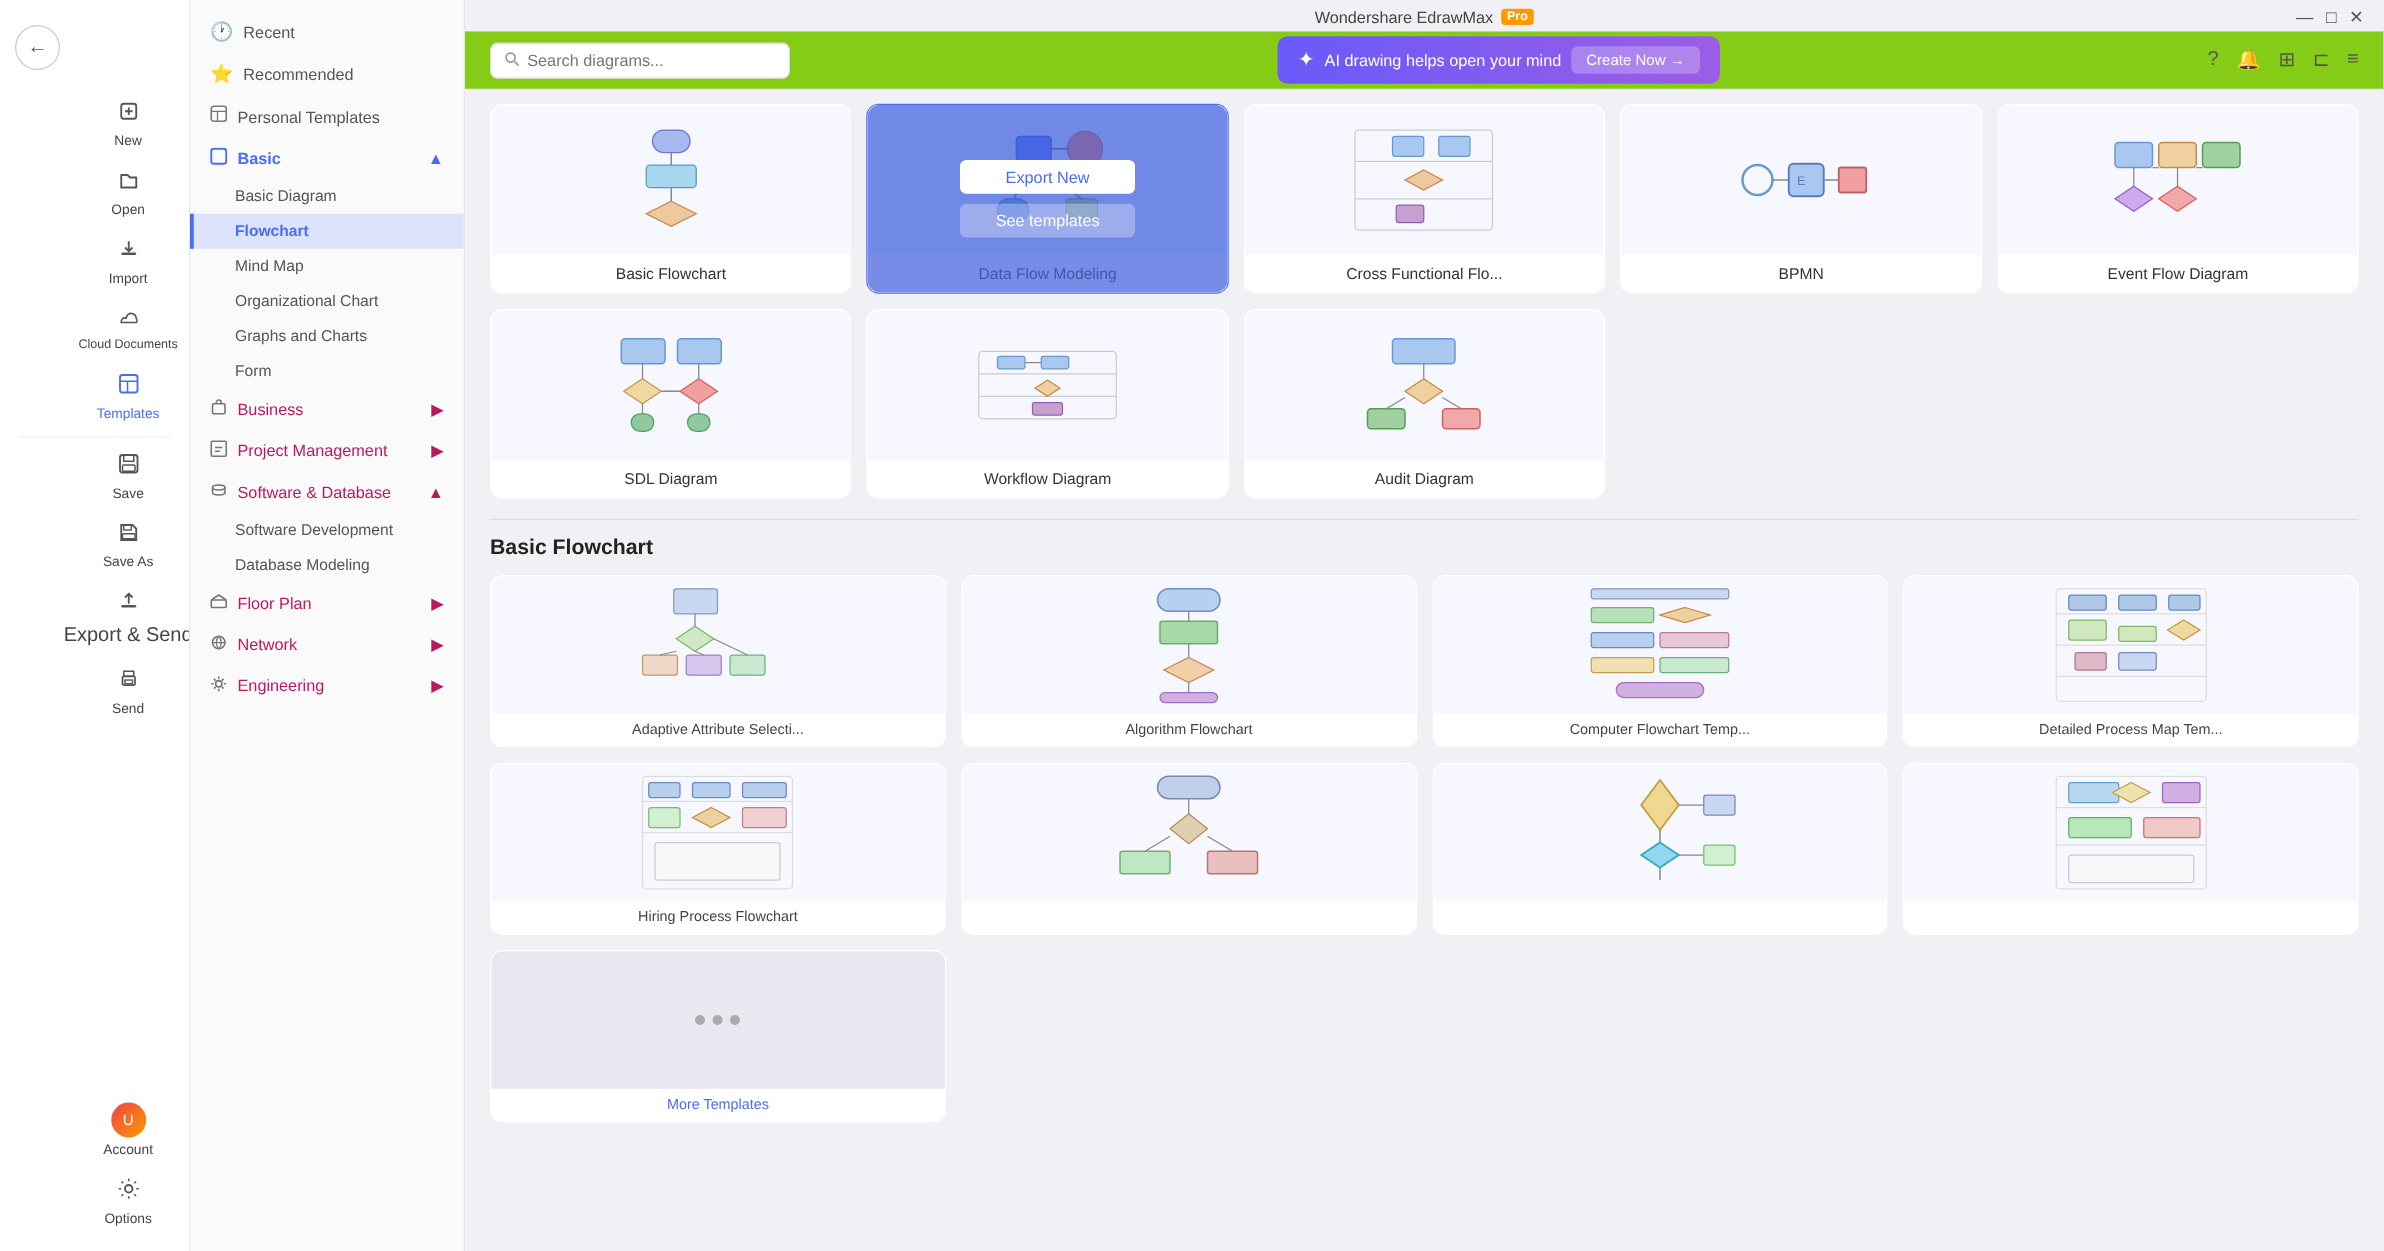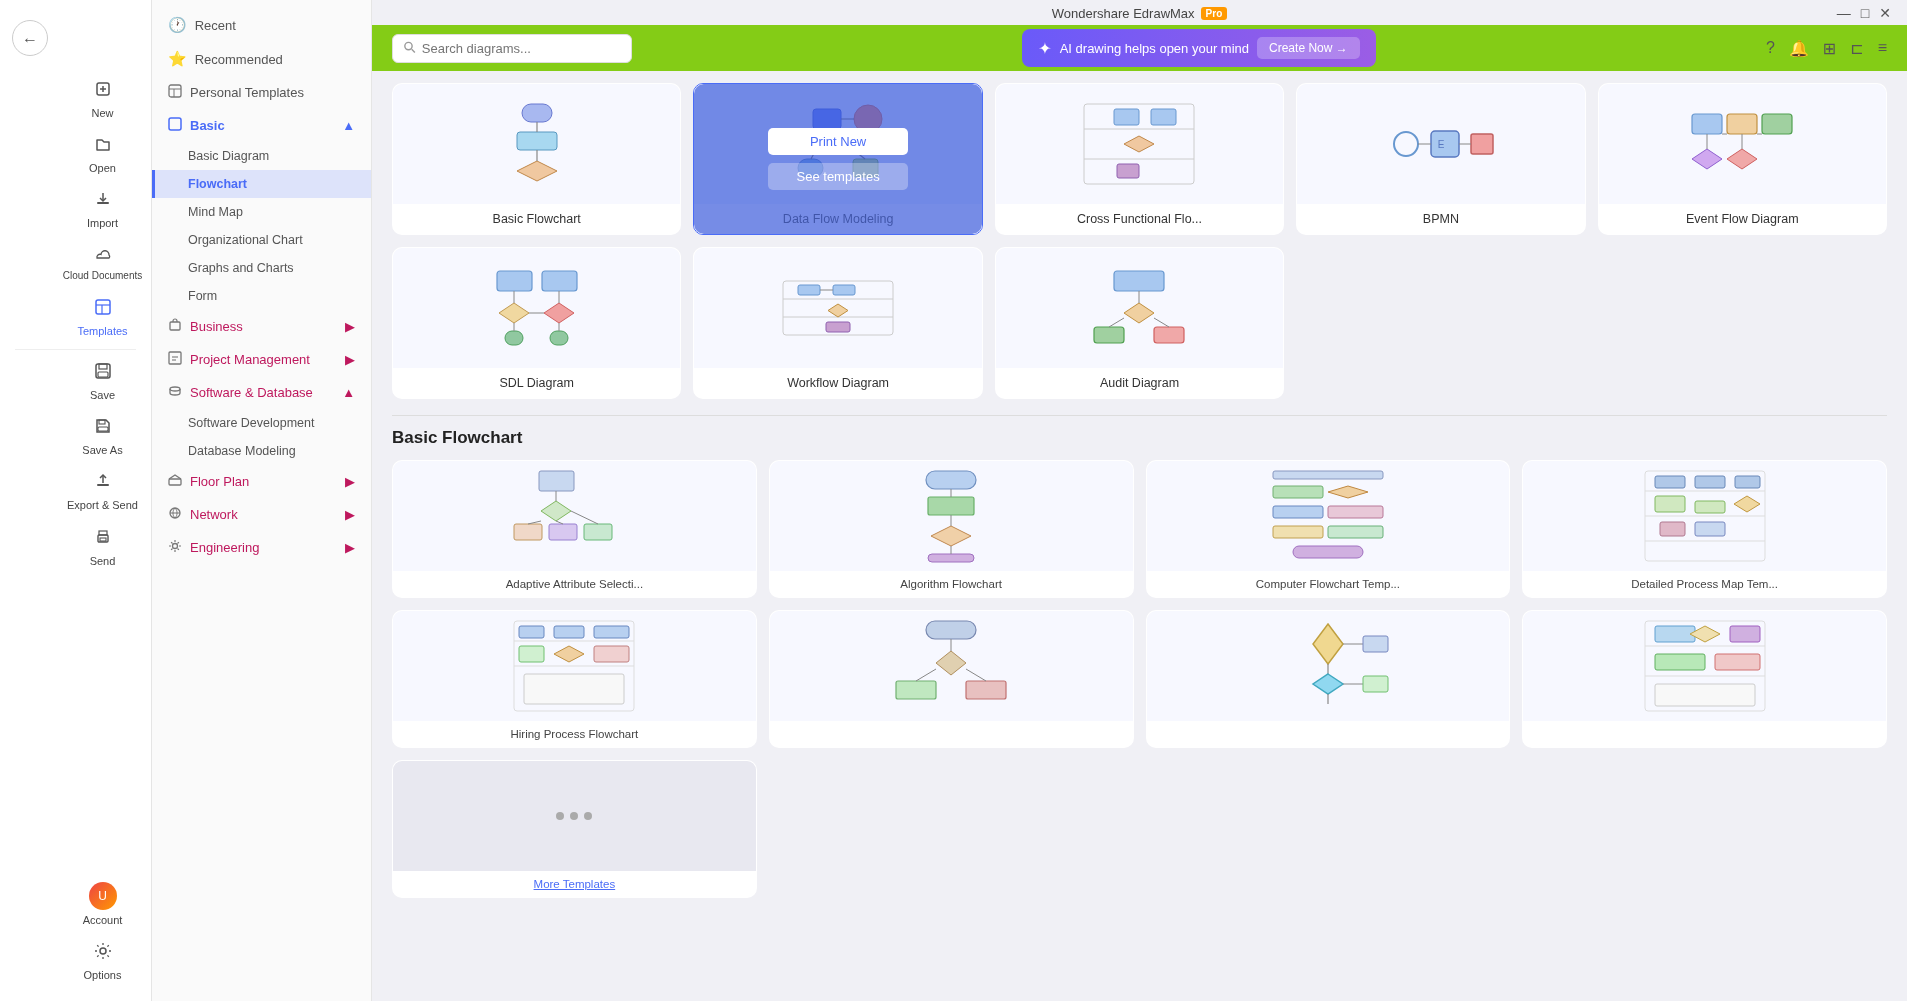--- a/index.html
+++ b/index.html
@@ -278,21 +278,21 @@
   </div>
 
   <div class="narrow-item">
     <span class="icon">
       <svg width="18" height="18" viewBox="0 0 18 18">
           <rect x="3" y="12" width="12" height="2" rx="1" fill="#555"></rect>
           <line x1="9" y1="3" x2="9" y2="11" stroke="#555" stroke-width="1.5"></line>
           <polyline points="6,6 9,3 12,6" fill="none" stroke="#555" stroke-width="1.5"></polyline>
         </svg>
     </span>
-    <span class="label" style="font-size:11px;text-align:center;line-height:1.2;">Export &amp; Send</span>
+    <span class="label" style="font-size:16px;text-align:center;line-height:1.2;">Export &amp; Send</span>
   </div>
 
   <div class="narrow-item">
     <span class="icon">
       <svg width="18" height="18" viewBox="0 0 18 18">
           <rect x="4" y="7" width="10" height="7" rx="1" fill="none" stroke="#555" stroke-width="1.4"></rect>
           <rect x="5" y="3" width="8" height="4" fill="none" stroke="#555" stroke-width="1.2"></rect>
           <rect x="6" y="10" width="6" height="3" fill="none" stroke="#555" stroke-width="1.1"></rect>
         </svg>
     </span>
@@ -491,21 +491,21 @@
             <circle cx="90" cy="20" r="14" fill="#f07050" stroke="#d05030" stroke-width="1"></circle>
             <rect x="20" y="60" width="25" height="18" rx="9" fill="#60a0e0" stroke="#3070b0" stroke-width="1"></rect>
             <rect x="75" y="60" width="25" height="18" rx="3" fill="#a0d060" stroke="#60a020" stroke-width="1"></rect>
             <line x1="63" y1="20" x2="76" y2="20" stroke="#555" stroke-width="1.2" marker-end="url(#arr)"></line>
             <line x1="49" y1="30" x2="33" y2="60" stroke="#555" stroke-width="1.2"></line>
             <line x1="49" y1="30" x2="87" y2="60" stroke="#555" stroke-width="1.2"></line>
           </svg>
         </div>
         <div class="diagram-card-label">Data Flow Modeling</div>
         <div class="card-overlay" style="opacity:1;">
-          <button class="overlay-btn">Print New</button>
+          <button class="overlay-btn">Export New</button>
           <button class="overlay-btn secondary">See templates</button>
         </div>
 
       </div>
 
       <div class="diagram-card">
         <div class="diagram-card-thumb">
           <svg width="120" height="90" viewBox="0 0 120 90">
             <rect x="5" y="5" width="110" height="80" rx="3" fill="none" stroke="#ccc" stroke-width="1"></rect>
             <line x1="5" y1="30" x2="115" y2="30" stroke="#ccc" stroke-width="1"></line>
@@ -768,19 +768,19 @@
       </div>
 
       <div class="template-card more-card">
         <div class="template-card-thumb" style="background:#e8e8f0;flex-direction:column;gap:8px;">
           <div style="display:flex;gap:6px;">
             <span style="width:8px;height:8px;border-radius:50%;background:#aaa;"></span>
             <span style="width:8px;height:8px;border-radius:50%;background:#aaa;"></span>
             <span style="width:8px;height:8px;border-radius:50%;background:#aaa;"></span>
           </div>
         </div>
-        <div class="template-card-label" style="font-weight:500; color:#4a6cf7;text-decoration:underline;">More Templates</div>
+        <div class="template-card-label" style="font-weight:500; color:#4a6cf7;">More Templates</div>
       </div>
 
     </div>
 
   </div>
 </div>
 
 </body></html>

